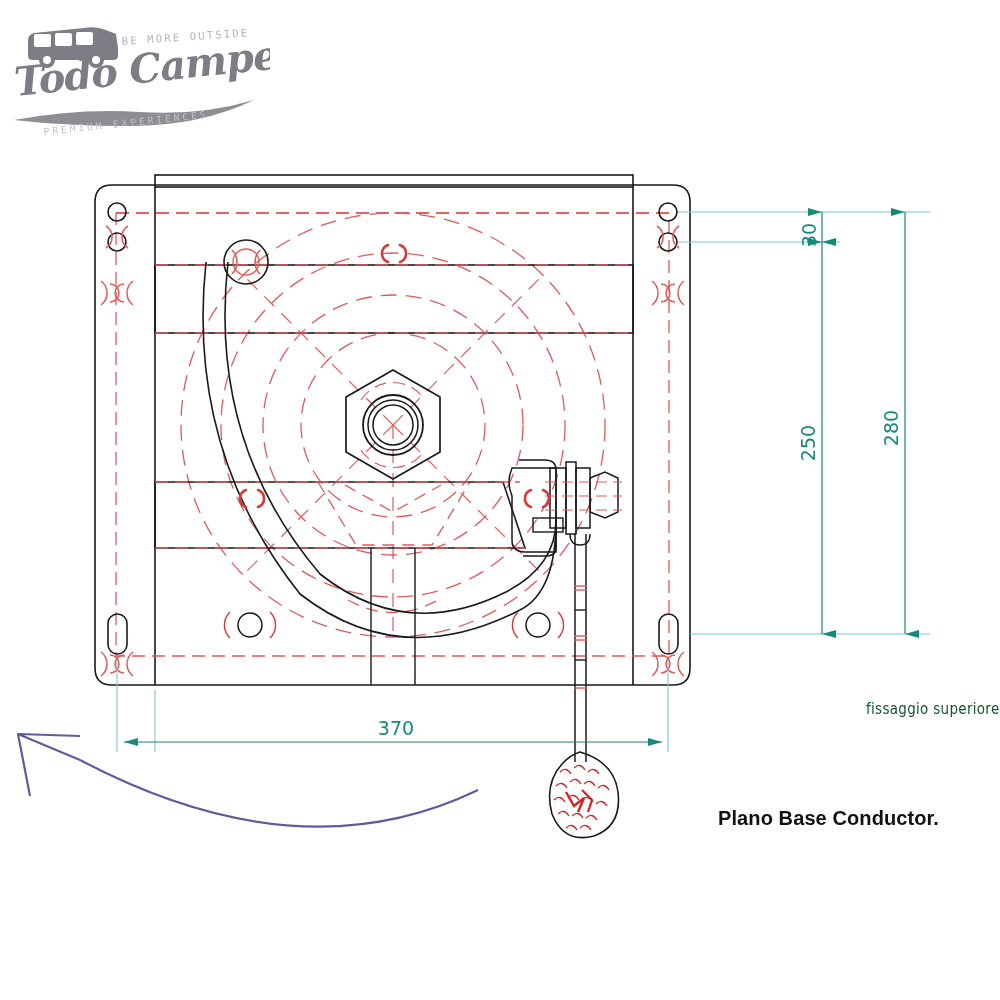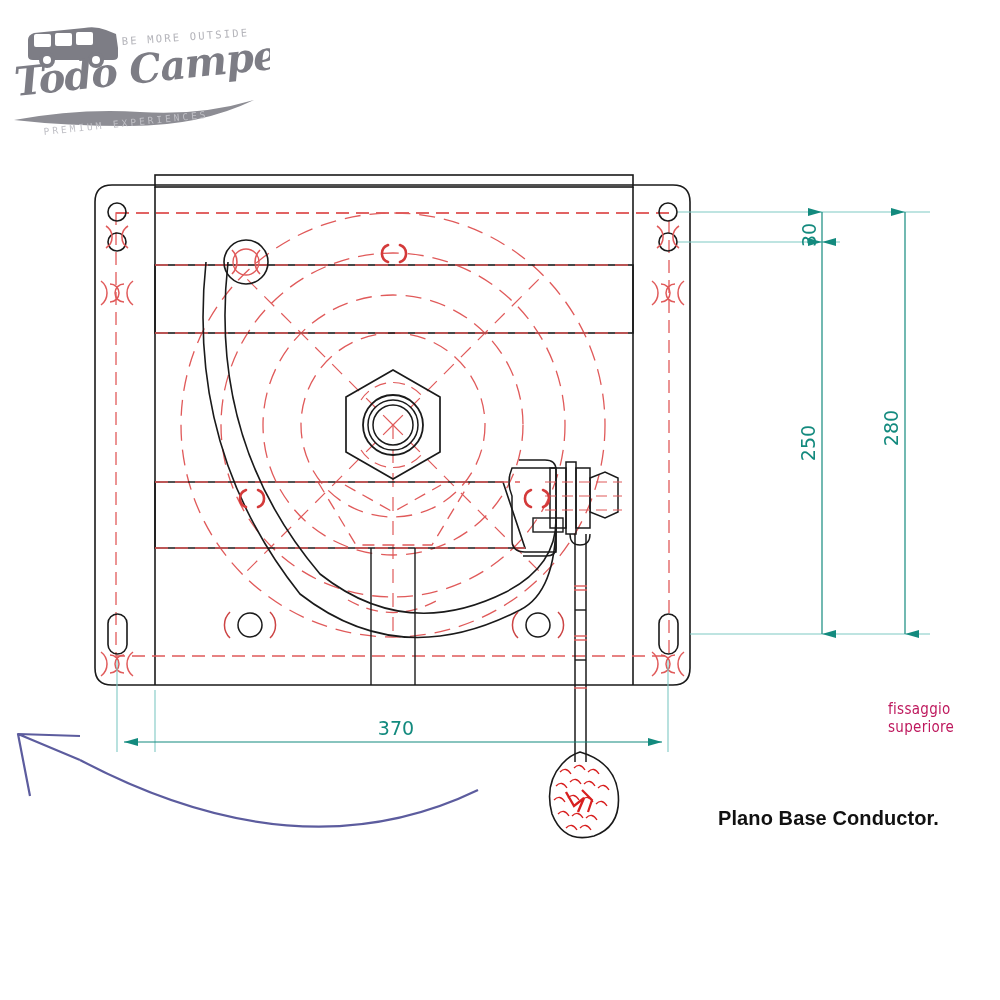--- a/index.html
+++ b/index.html
@@ -4,21 +4,21 @@
 <style>
   html,body{margin:0;padding:0;background:#ffffff;}
   body{width:1000px;height:1000px;position:relative;overflow:hidden;
        font-family:"Liberation Sans", sans-serif;}
   #root{position:absolute;inset:0;width:1000px;height:1000px;background:#fff;}
   svg{display:block;}
   .logo-wrap{position:absolute;left:10px;top:8px;width:260px;height:130px;}
   .note{position:absolute;font-weight:bold;color:#111;font-size:20px;line-height:27px;
         letter-spacing:.1px;margin-left:44px;}
   #note-block{left:674px;top:805px;width:300px;}
-  .ital-note{position:absolute;left:888px;top:700px;color:#be185d;font-size:15px;
+  .ital-note{position:absolute;left:866px;top:700px;color:#14532d;font-size:15px;
              font-family:"DejaVu Sans Condensed","Liberation Sans",sans-serif;
              letter-spacing:.3px;}
   .dimtxt{font-family:"DejaVu Sans","Liberation Sans",sans-serif;fill:#138a7e;font-size:19px;}
 </style>
 </head>
 <body>
 
 <div id="root">
 
   <div class="logo-wrap">

